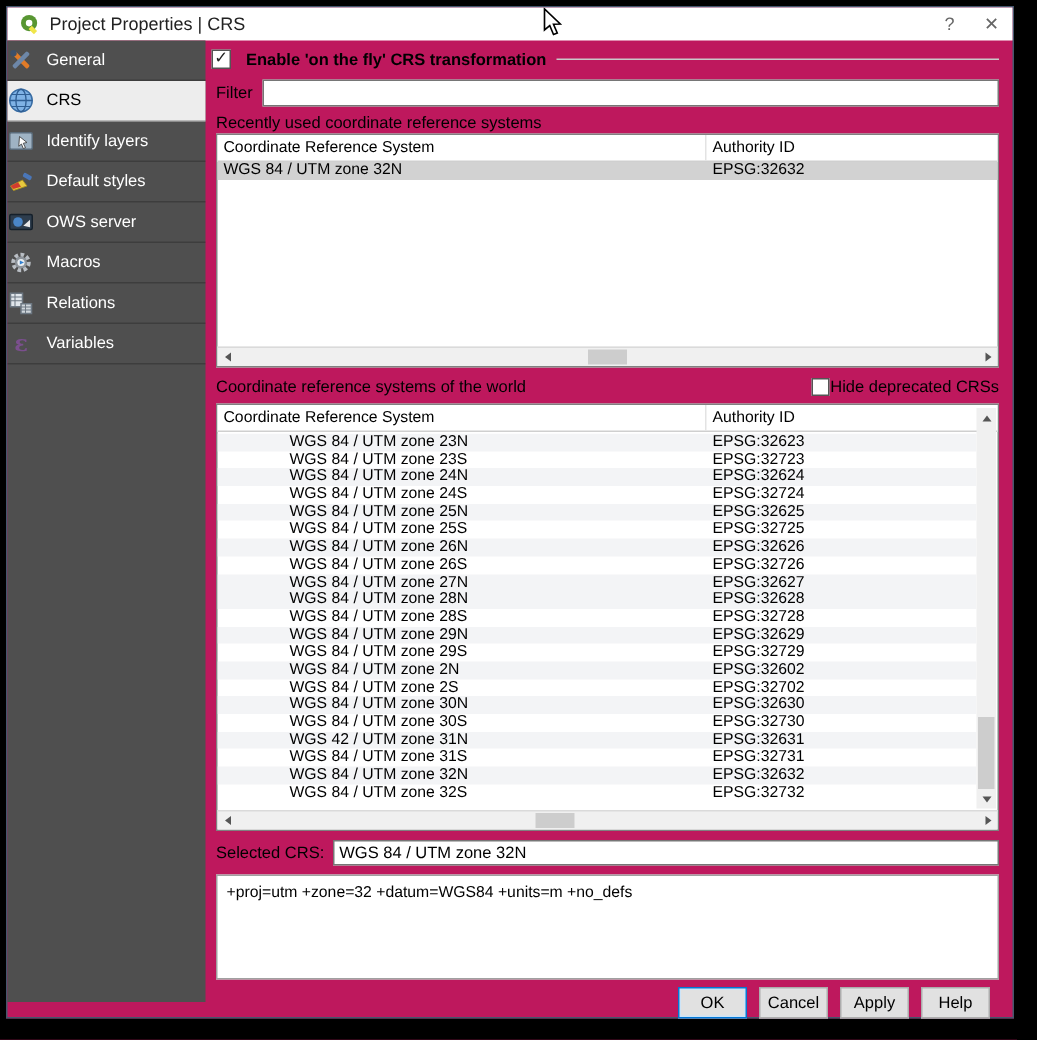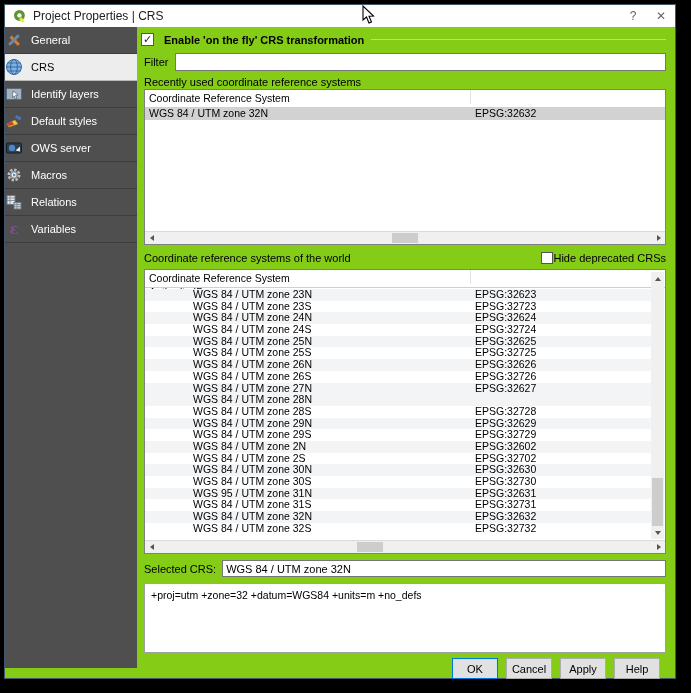--- a/index.html
+++ b/index.html
@@ -1,19 +1,19 @@
 <!DOCTYPE html>
 <html><head>
 <meta charset="utf-8">
 <style>
   * { margin:0; padding:0; box-sizing:border-box; }
   html,body { width:691px; height:693px; background:#000; overflow:hidden;
               font-family:"Liberation Sans", sans-serif; }
   #window { position:absolute; left:4px; top:4px; width:672px; height:675px;
-            background:#84cc16; border:1px solid #44576d; }
+            background:#be185d; border:1px solid #44576d; }
 
   
   #titlebar { position:absolute; left:0; top:0; right:0; height:22px; background:#fff;
               display:flex; align-items:center; }
   #titlebar .app-icon { margin:0 6px 0 8px; width:14px; height:14px; }
   #titlebar .title { font-size:12px; color:#222; }
   #titlebar .tb-btns { margin-left:auto; display:flex; }
   .tb-btn { width:28px; height:22px; display:flex; align-items:center; justify-content:center;
             color:#666; font-size:12px; cursor:default; }
 
@@ -42,21 +42,21 @@
                 padding:0 3px; line-height:16px; color:#000; }
   #filter-input { flex:1; margin-left:7px; }
 
   #recent-label { position:absolute; left:3px; top:49px; }
 
   .tablebox { position:absolute; background:#fff; border:1px solid #808080; }
   #recent-table { left:3px; top:62px; right:3px; height:156px; }
   #world-table  { left:3px; top:242px; right:3px; height:285px; }
 
   .thead { position:absolute; left:0; top:0; right:0; height:18px; display:flex;
-           background:#fff; border-bottom:1px solid #cfcfcf; font-size:10.5px;flex-direction:column; }
+           background:#fff; border-bottom:1px solid #cfcfcf; font-size:10.5px; }
   .thead .h1 { width:326px; padding:2px 0 0 4px; border-right:1px solid #e3e3e3; }
   .thead .h2 { flex:1; padding:2px 0 0 4px; }
 
   .rows { position:absolute; left:0; right:0; overflow:hidden; }
   #recent-rows { top:18px; bottom:13px; }
   #world-rows  { top:19px; bottom:13px; right:14px; }
   .trow { display:flex; height:11.5px; line-height:11.6px; font-size:10.5px; color:#000; }
   #world-rows .trow { height:11.7px; line-height:11.8px;justify-content:space-between; }
   .trow .c1 { width:326px; padding-left:4px; overflow:hidden; white-space:nowrap; }
   #world-rows .trow .c1 { padding-left:48px; }
@@ -302,20 +302,21 @@
           </div>
 
           <div class="trow alt">
             <div class="c1">WGS 84 / UTM zone 27N</div>
             <div class="c2">EPSG:32627</div>
           </div>
 
 
           <div class="trow alt">
             <div class="c1">WGS 84 / UTM zone 28N</div>
+            <div class="c2">EPSG:32628</div>
           </div>
 
           <div class="trow">
             <div class="c1">WGS 84 / UTM zone 28S</div>
             <div class="c2">EPSG:32728</div>
           </div>
 
           <div class="trow alt">
             <div class="c1">WGS 84 / UTM zone 29N</div>
             <div class="c2">EPSG:32629</div>
@@ -340,21 +341,21 @@
             <div class="c1">WGS 84 / UTM zone 30N</div>
             <div class="c2">EPSG:32630</div>
           </div>
 
           <div class="trow">
             <div class="c1">WGS 84 / UTM zone 30S</div>
             <div class="c2">EPSG:32730</div>
           </div>
 
           <div class="trow alt">
-            <div class="c1">WGS 95 / UTM zone 31N</div>
+            <div class="c1">WGS 42 / UTM zone 31N</div>
             <div class="c2">EPSG:32631</div>
           </div>
 
           <div class="trow">
             <div class="c1">WGS 84 / UTM zone 31S</div>
             <div class="c2">EPSG:32731</div>
           </div>
 
           <div class="trow alt selected">
             <div class="c1">WGS 84 / UTM zone 32N</div>

